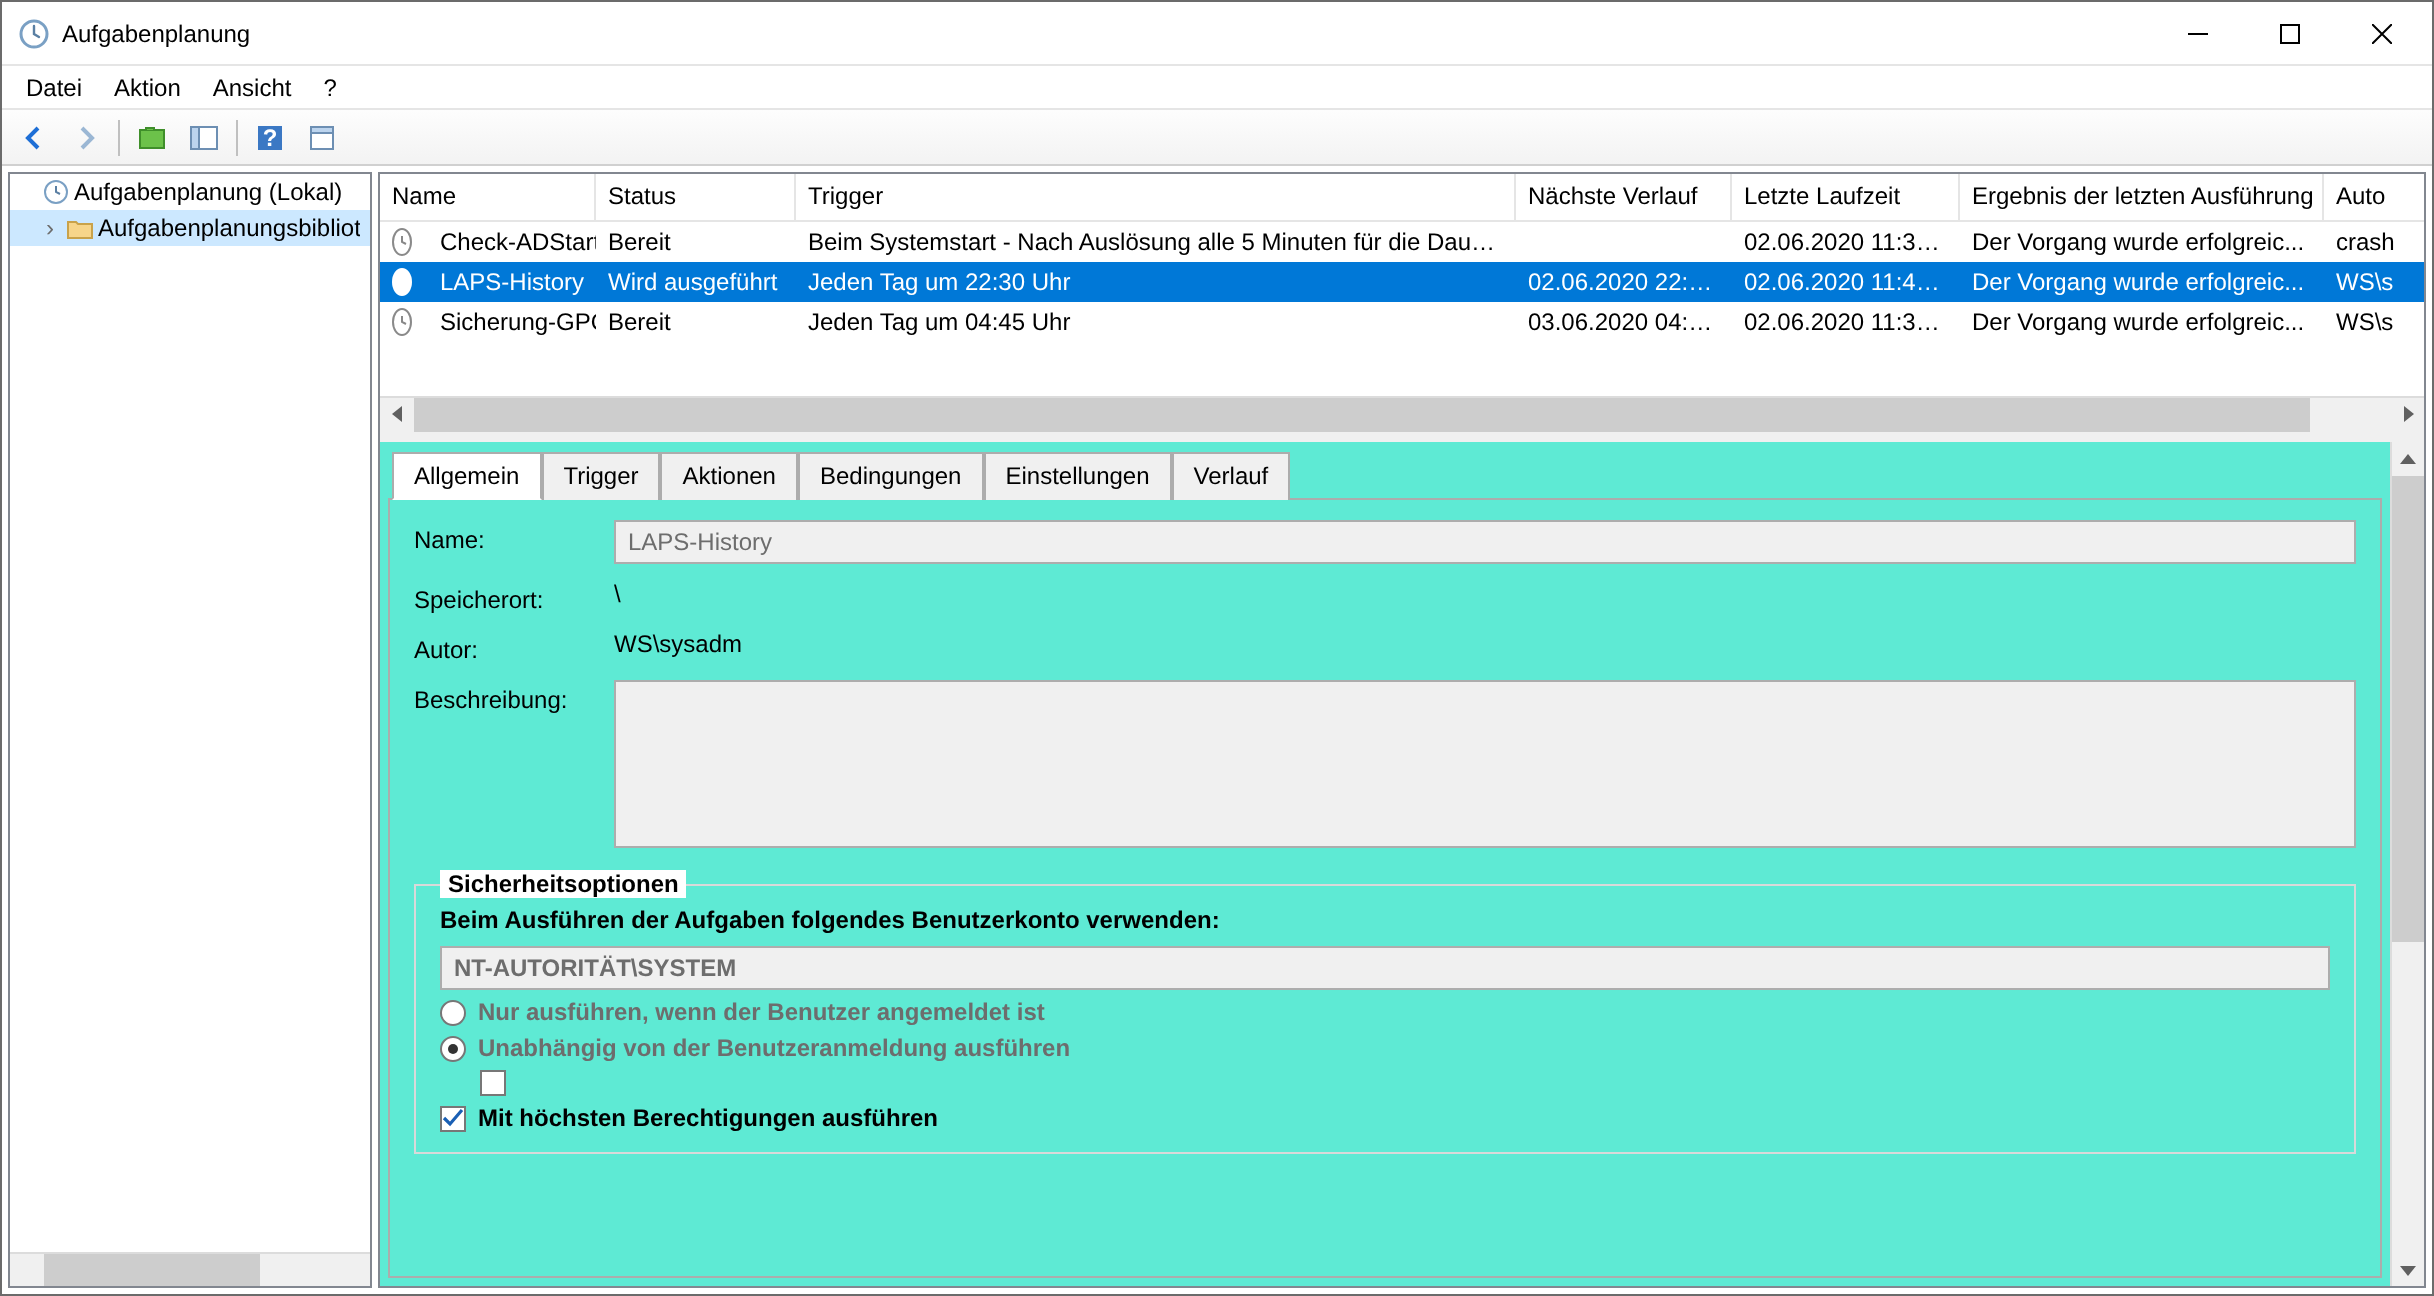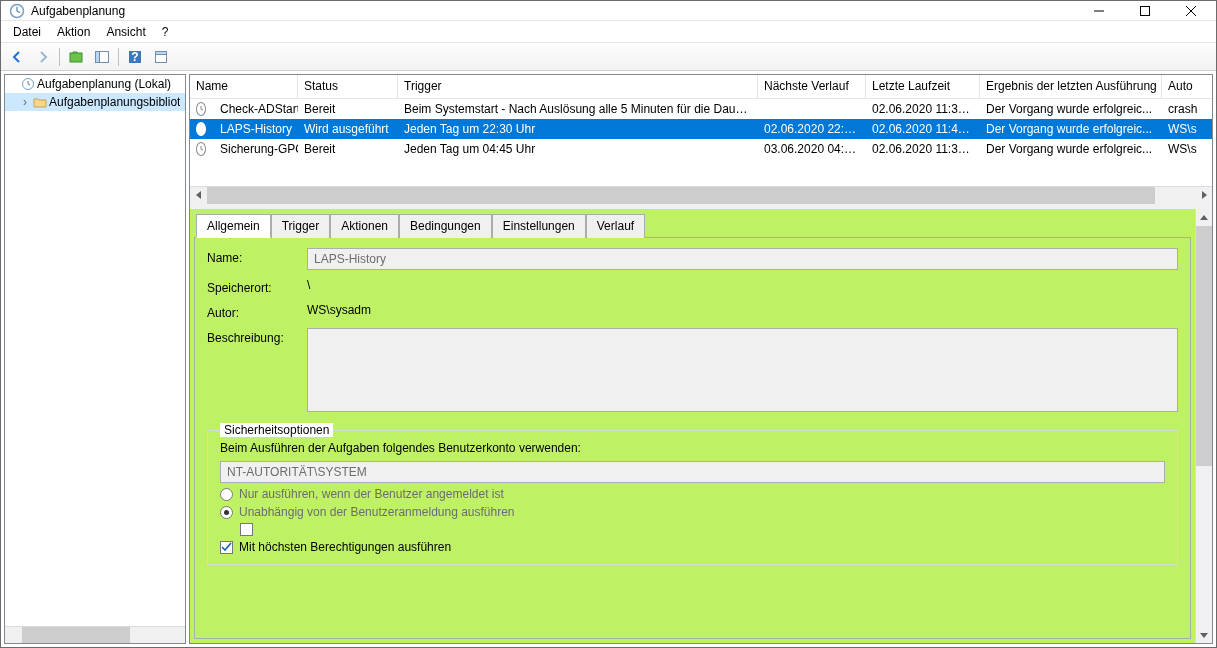--- a/index.html
+++ b/index.html
@@ -1,18 +1,18 @@
 <!DOCTYPE html>
 <html><head>
 <meta charset="utf-8">
 <style>
 * { box-sizing: border-box; margin: 0; padding: 0; font-family: "Segoe UI", Tahoma, sans-serif; font-size: 12px; }
 body { background: #fff; width: 1217px; height: 648px; overflow: hidden; }
 .window { width: 1217px; height: 648px; background: #fff; border: 1px solid #6b6b6b; display: flex; flex-direction: column; }
-.titlebar { height: 20px; display: flex; align-items: center; padding: 0 2px 0 8px; border-bottom: 1px solid #e5e5e5; }
+.titlebar { height: 32px; display: flex; align-items: center; padding: 0 2px 0 8px; border-bottom: 1px solid #e5e5e5; }
 .titlebar .icon { width: 16px; height: 16px; margin-right: 6px; }
 .titlebar .title { flex: 1; font-size: 12px; color: #000; }
 .winbtn { width: 46px; height: 29px; display: flex; align-items: center; justify-content: center; }
 .menubar { height: 22px; display: flex; align-items: center; padding: 0 4px; border-bottom: 1px solid #e5e5e5; background:#fff; }
 .menuitem { padding: 2px 8px; color: #000; }
 .toolbar { height: 28px; display: flex; align-items: center; padding: 0 4px; gap: 2px; border-bottom: 1px solid #d0d0d0; background: linear-gradient(#fdfdfd,#f3f3f3); }
 .tbtn { width: 24px; height: 24px; display: flex; align-items: center; justify-content: center; border: 1px solid transparent; }
 .tsep { width: 1px; height: 18px; background: #c0c0c0; margin: 0 2px; }
 .client { flex: 1; display: flex; min-height: 0; padding: 3px; gap: 3px; background:#fff; }
 .tree { width: 182px; border: 1px solid #828790; background: #fff; display:flex; flex-direction:column; }
@@ -33,33 +33,33 @@
 .grid-row .gc { padding: 0 6px; white-space: nowrap; overflow: hidden; text-overflow: ellipsis; }
 .grid-row.selected { background: #0078d7; color: #fff; }
 .grid-row .gc.first { display:flex; align-items:center; gap:14px; }
 .task-icon { width:14px; height:14px; border:1px solid #8a8a8a; border-radius:50%; display:flex; align-items:center; justify-content:center; background:#fff; }
 .task-icon.sel { border-color:#fff; }
 .grid-hscroll { height: 17px; background: #f0f0f0; border-top:1px solid #dcdcdc; display:flex; align-items:center; }
 .grid-hscroll .arrow { width:17px; height:17px; display:flex; align-items:center; justify-content:center; background:#f0f0f0; }
 .grid-hscroll .track { flex:1; position:relative; height:17px; }
 .grid-hscroll .thumb { position:absolute; left:0; top:0; height:17px; width:96%; background:#cdcdcd; }
 .splitter { height: 6px; background: #f0f0f0; cursor: row-resize; }
-.details { flex:1; display:flex; min-height:0; background:#bef264; }
+.details { flex:1; display:flex; min-height:0; background:#5eead4; }
 .details-main { flex:1; display:flex; flex-direction:column; padding: 4px 4px 4px 4px; min-width:0; }
 .tabs { display:flex; border-bottom:1px solid #acacac; padding-left:2px; }
 .tab { padding: 4px 10px 4px 10px; border:1px solid #acacac; border-bottom:none; background:#f0f0f0; margin-right:0px; position:relative; top:1px; }
 .tab.active { background:#fff; border-bottom:1px solid #fff; }
 .tab-body { flex:1; border:1px solid #acacac; border-top:none; padding: 10px 12px; overflow:auto; }
 .form-row { display:flex; align-items:flex-start; margin-bottom:8px; }
 .form-row .lbl { width: 100px; padding-top:3px; color:#000; }
 .form-row .val { flex:1; }
 .txt { width:100%; border:1px solid #adadad; background:#f0f0f0; padding:3px 6px; color:#6d6d6d; }
 .txt.plain { border:none; background:transparent; padding:0; color:#000; }
 .txtarea { width:100%; height:84px; border:1px solid #adadad; background:#f0f0f0; }
-.fieldset { border:1px solid #d9d9d9; padding: 10px 12px 6px 12px; margin-top:18px; }
+.fieldset { border:1px solid #d9d9d9; padding: 10px 12px 6px 12px; margin-top:18px;font-weight:bold; }
 .fieldset .legend { position:relative; top:-18px; background:#fff; display:inline-block; padding:0 4px; color:#000; }
 .fieldset .legend-wrap { height:0; }
 .account-line { margin-bottom:6px; }
 .account-box { border:1px solid #adadad; background:#f0f0f0; padding:3px 6px; color:#6d6d6d; }
 .radio-row, .check-row { display:flex; align-items:center; gap:6px; margin:4px 0; color:#6d6d6d; }
 .radio-row.enabled, .check-row.enabled { color:#000; }
 .radio { width:13px; height:13px; border:1px solid #777; border-radius:50%; display:flex; align-items:center; justify-content:center; background:#fff; }
 .radio .dot { width:5px; height:5px; border-radius:50%; background:#333; }
 .check { width:13px; height:13px; border:1px solid #777; background:#fff; display:flex; align-items:center; justify-content:center; }
 .check svg { width:11px; height:11px; }

